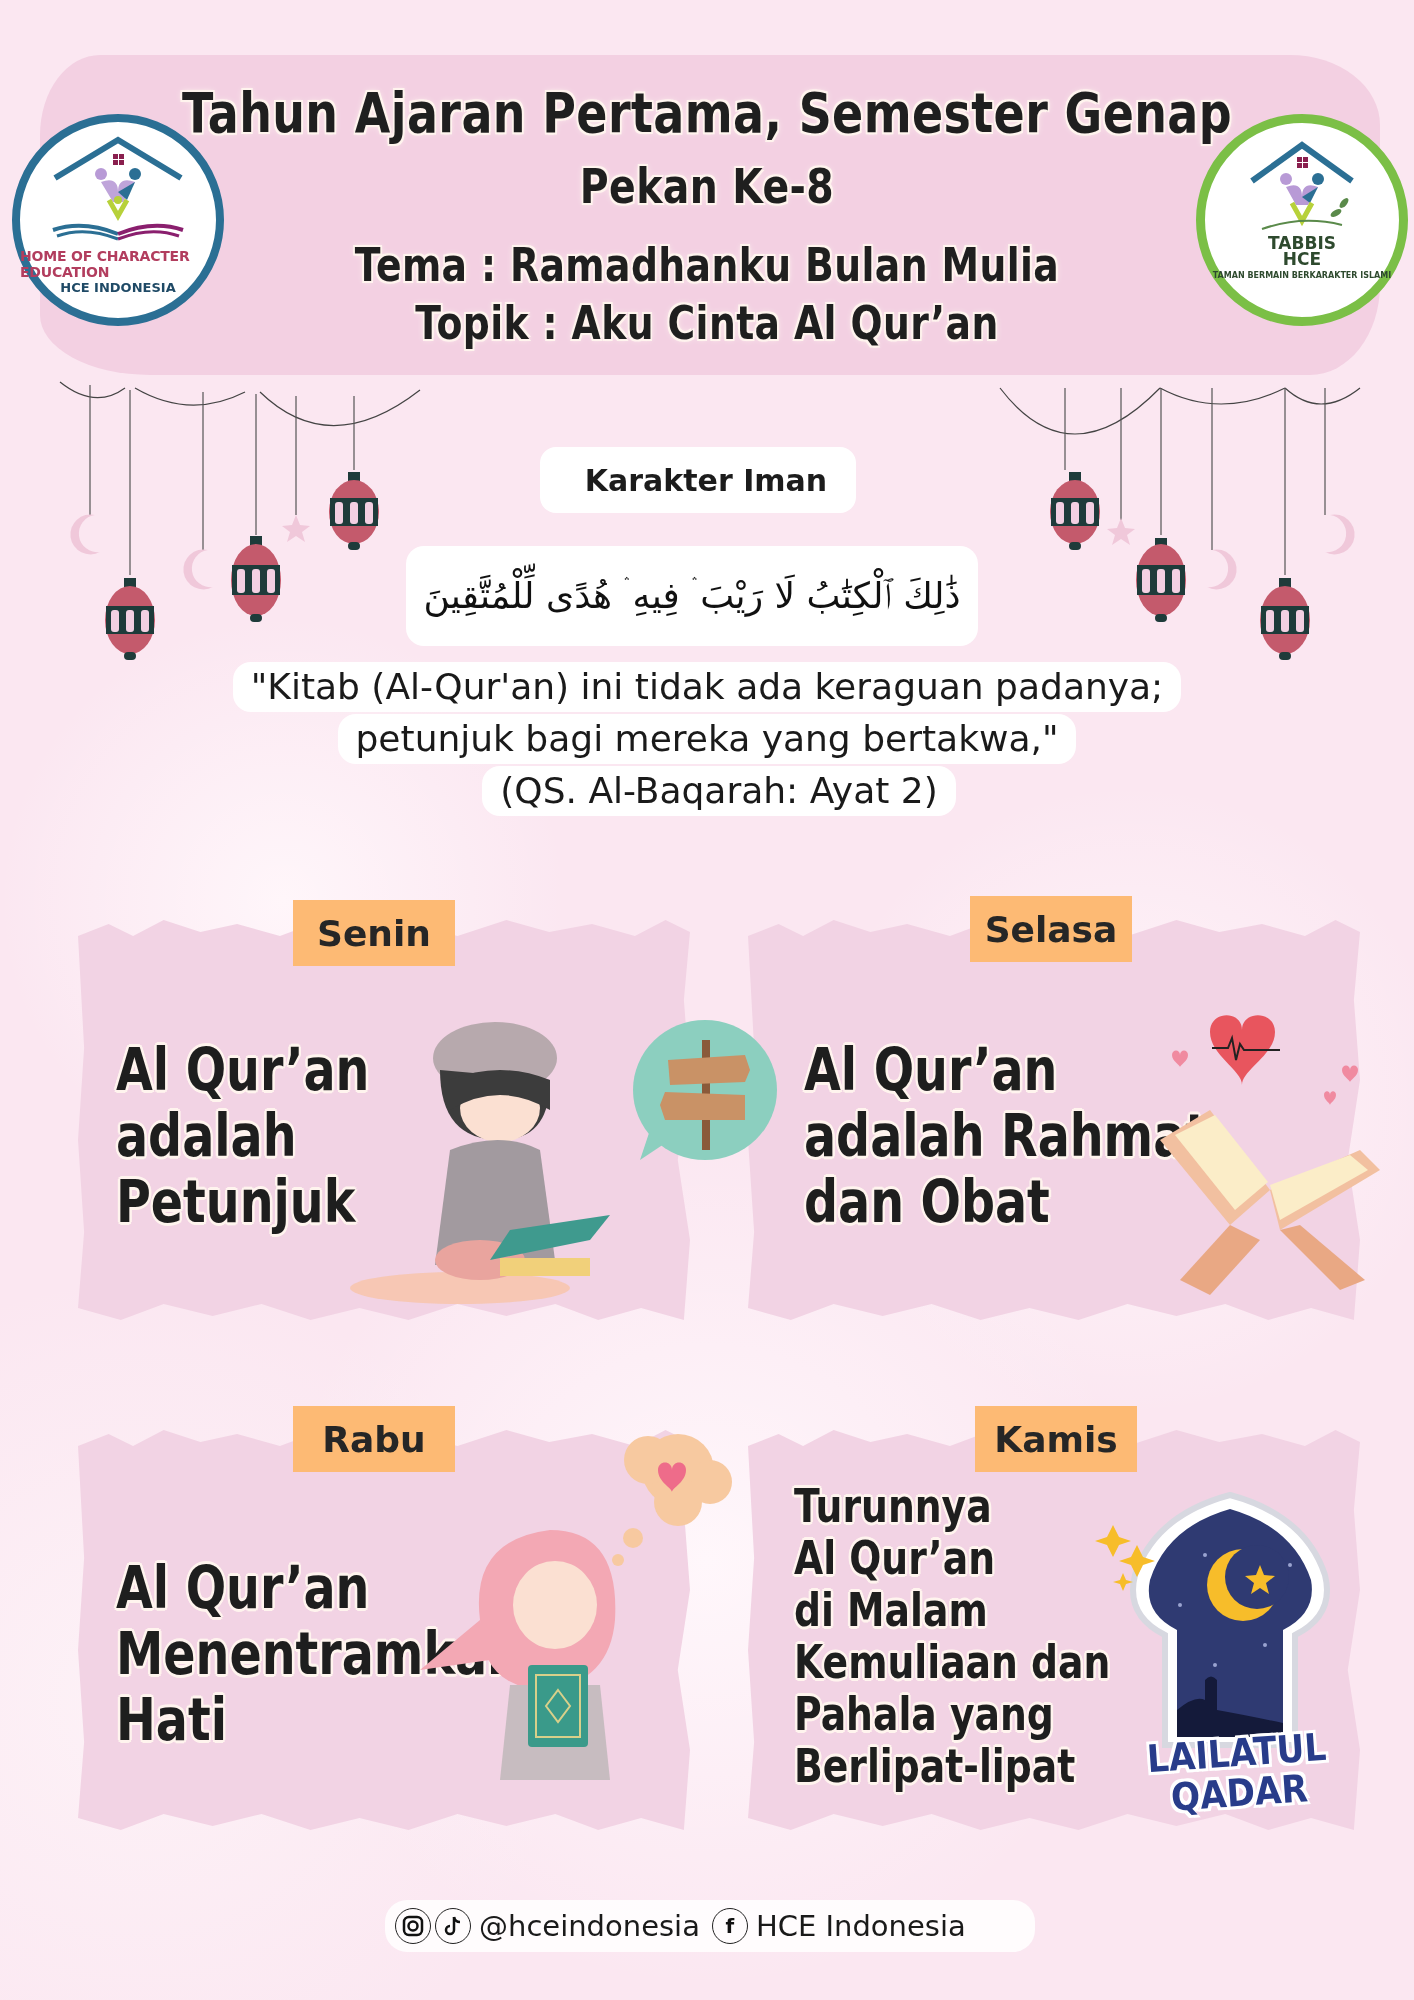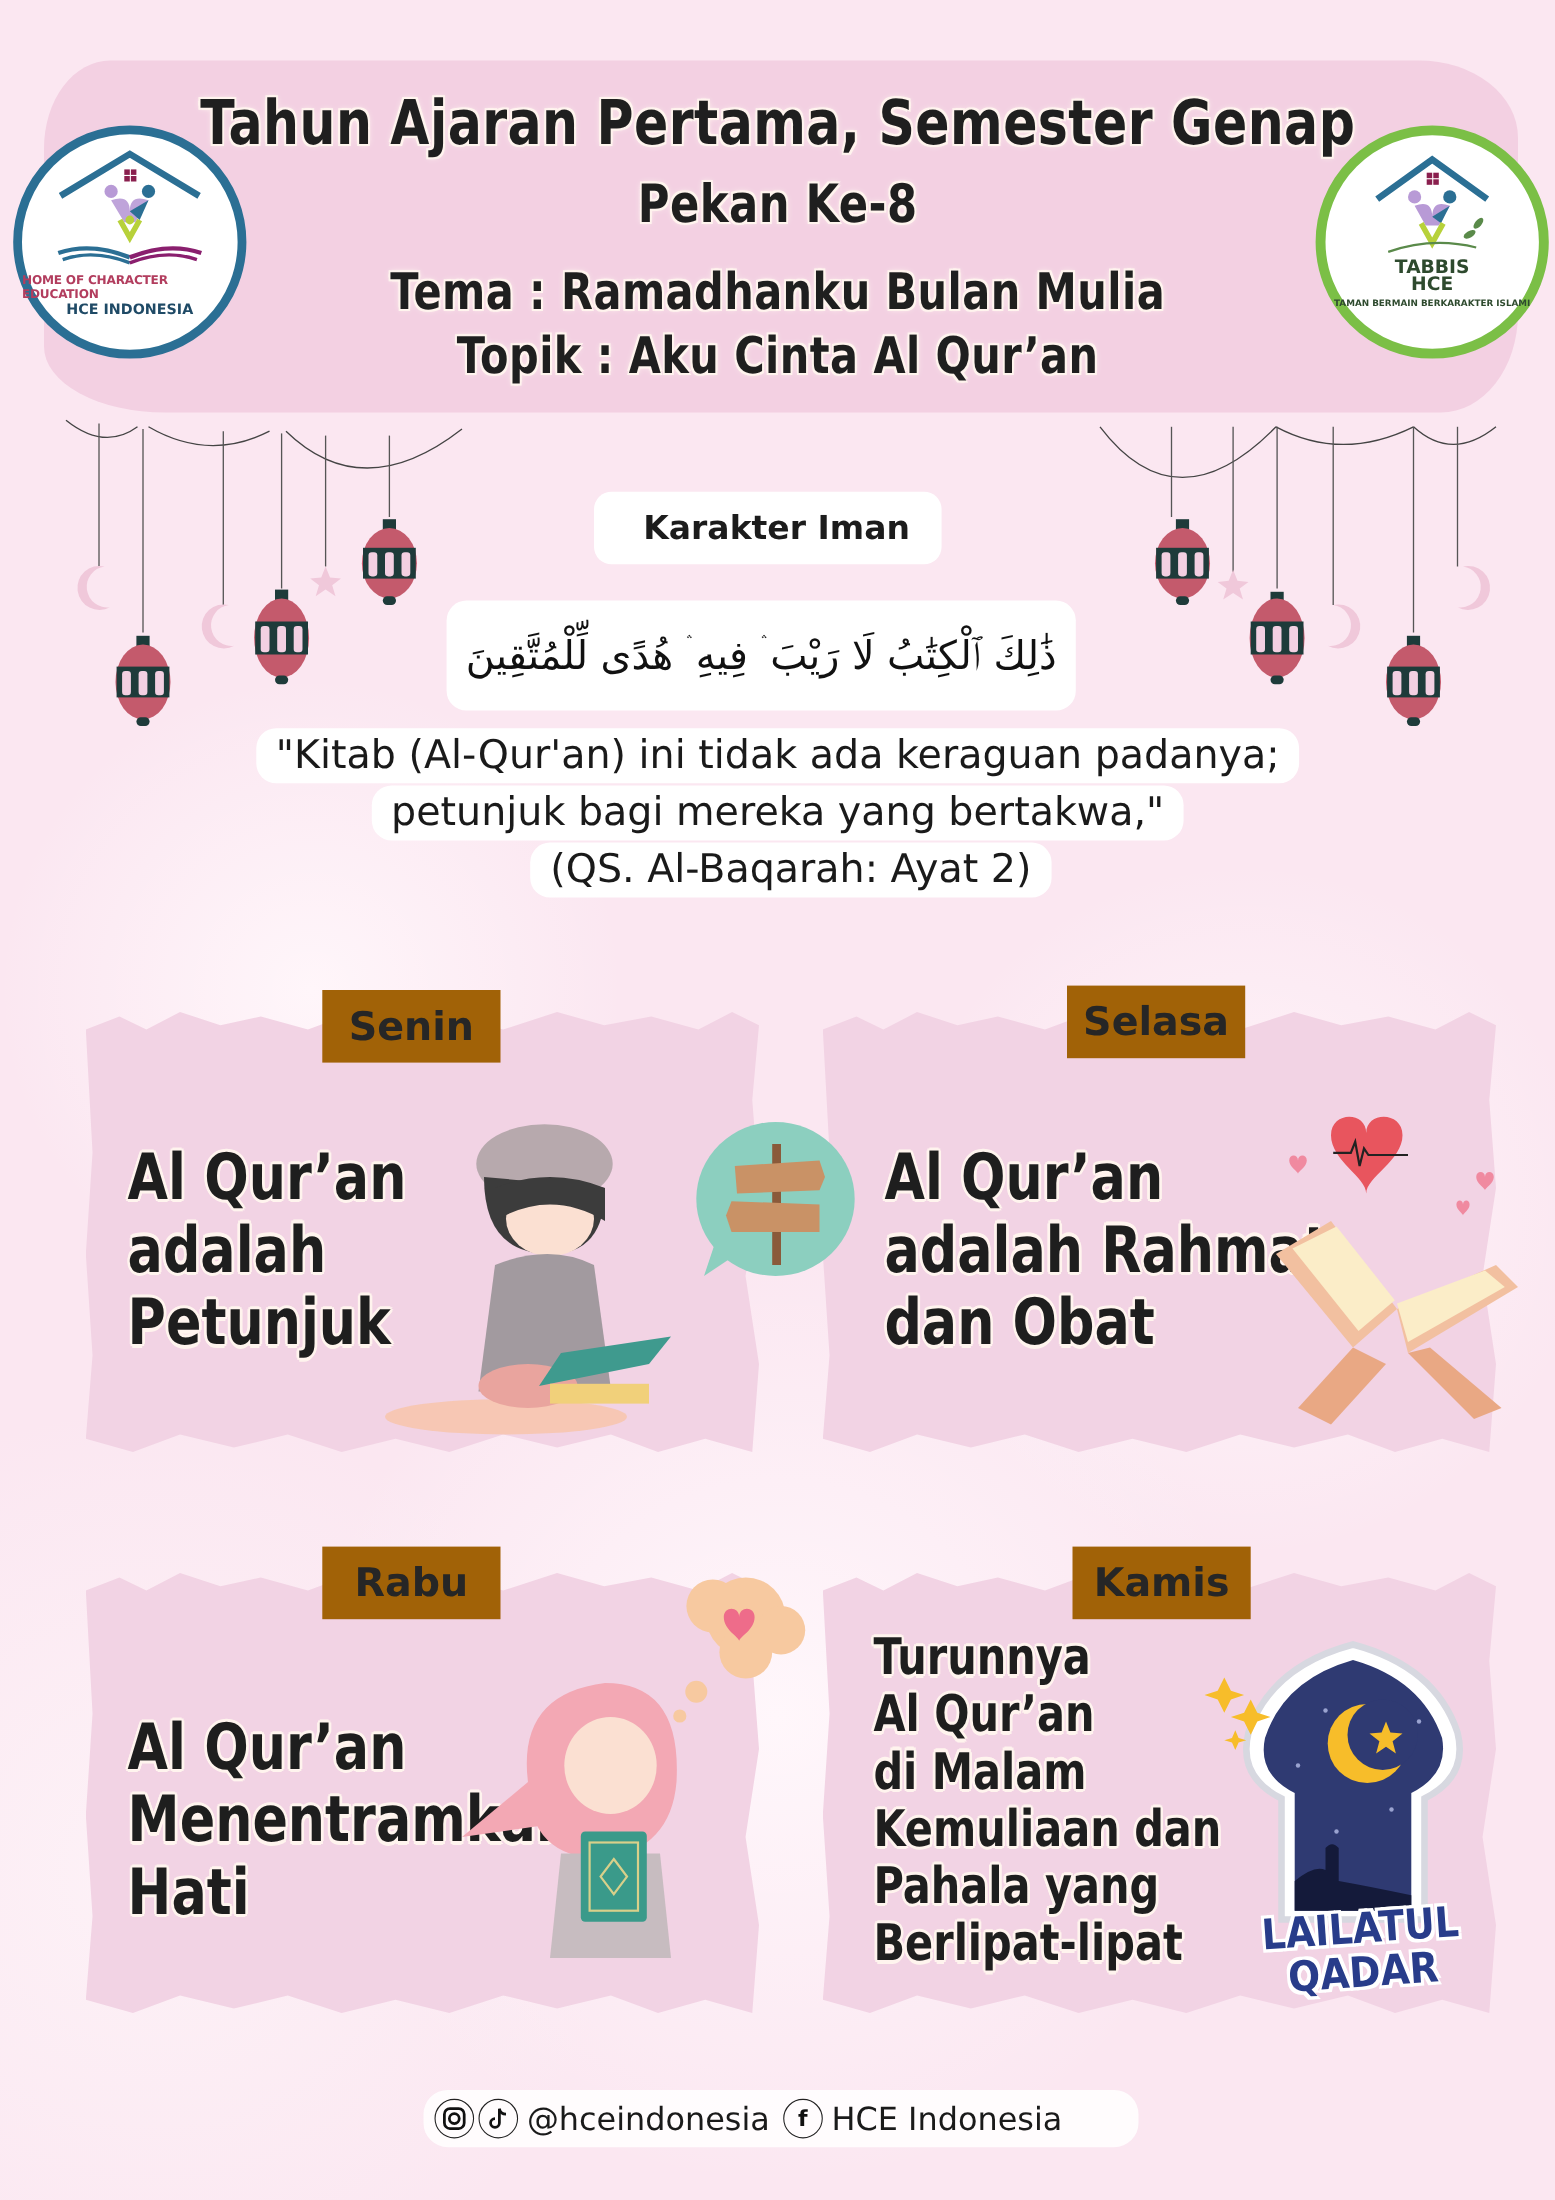--- a/index.html
+++ b/index.html
@@ -37,21 +37,21 @@
   .t4 { top: 296px; font-size: 46px; }
 
   
   .logo {
     position: absolute; width: 212px; height: 212px; border-radius: 50%;
     background: #fff; display: flex; flex-direction: column; align-items: center; justify-content: flex-start;
   }
   .logo-left { left: 12px; top: 114px; border: 8px solid #2b6f94; }
   .logo-right { left: 1196px; top: 114px; border: 9px solid #7bbf46; }
   .logo svg { margin-top: 14px; }
-  .logo-sub { font-size: 11px; font-weight: bold; color: #b23d5e; margin-top: 2px; letter-spacing: -0.2px; }
+  .logo-sub { font-size: 14px; font-weight: bold; color: #b23d5e; margin-top: 2px; letter-spacing: -0.2px; }
   .logo-main { font-size: 13px; font-weight: bold; color: #1f4a66; }
   .logo-tabbis { font-size: 17px; font-weight: bold; color: #2e4a2e; line-height: 20px; text-align: center; margin-top: -4px; }
   .logo-arc { font-size: 8px; font-weight: bold; color: #2e4a2e; margin-top: 2px; }
 
   
   .deco { position: absolute; top: 370px; }
 
   
   .karakter {
     position: absolute; left: 540px; top: 447px; width: 316px; height: 66px;
@@ -81,21 +81,21 @@
     background: #f2d3e4;
     clip-path: polygon(0% 4%, 5% 1%, 9% 4%, 14% 0%, 20% 3%, 26% 1%, 33% 4%, 40% 0%, 48% 3%, 55% 1%, 62% 4%, 70% 0%, 77% 3%, 84% 1%, 91% 4%, 96% 0%, 100% 3%, 99% 20%, 100% 40%, 98% 60%, 100% 80%, 99% 100%, 92% 97%, 85% 100%, 78% 96%, 70% 99%, 62% 96%, 54% 100%, 46% 97%, 38% 100%, 30% 96%, 22% 99%, 14% 96%, 7% 100%, 0% 97%, 1% 78%, 0% 55%, 1% 32%);
   }
   .card-senin { left: 78px; top: 920px; }
   .card-selasa { left: 748px; top: 920px; }
   .card-rabu { left: 78px; top: 1430px; }
   .card-kamis { left: 748px; top: 1430px; }
 
   .day-tag {
     position: absolute; width: 162px; height: 66px;
-    background: #a16207;
+    background: #fdba74;
     font-family: "DejaVu Sans", sans-serif; font-weight: bold; font-size: 36px; color: #262626;
     display: flex; align-items: center; justify-content: center;
   }
   .tag-senin { left: 293px; top: 900px; }
   .tag-selasa { left: 970px; top: 896px; }
   .tag-rabu { left: 293px; top: 1406px; }
   .tag-kamis { left: 975px; top: 1406px; }
 
   .card-text {
     position: absolute;

